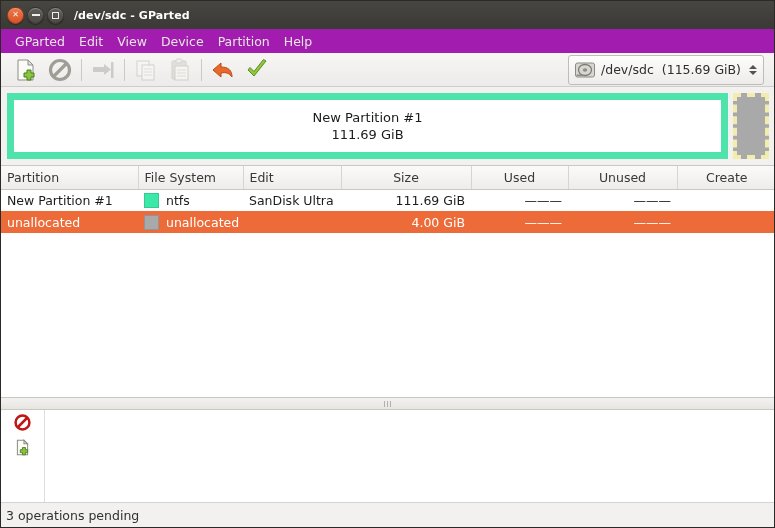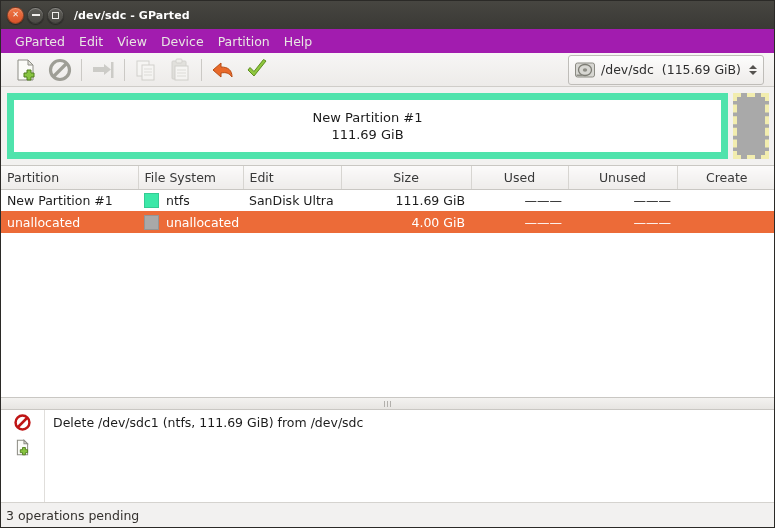--- a/index.html
+++ b/index.html
@@ -505,21 +505,20 @@
   <div class="ops-pane">
     <div class="ops-divider"></div>
 
     <div class="op-row">
       <div class="op-icon">
         <svg width="19" height="19" viewBox="0 0 26 26">
           <circle cx="13" cy="13" r="9.5" fill="#ffffff" stroke="#bf1515" stroke-width="3.4"></circle>
           <line x1="6.5" y1="19.5" x2="19.5" y2="6.5" stroke="#bf1515" stroke-width="3.4"></line>
         </svg>
       </div>
-      <div class="op-text">Delete /dev/sdc1 (ntfs, 111.69 GiB) from /dev/sdc</div>
     </div>
 
 
     <div class="op-row">
       <div class="op-icon">
         <svg width="19" height="19" viewBox="0 0 26 26">
           <path d="M6 3 h9 l5 5 v15 h-14 z" fill="#fbfbf8" stroke="#8d8d85" stroke-width="1.4"></path>
           <path d="M15 3 v5 h5 z" fill="#e2e2da" stroke="#8d8d85" stroke-width="1.4"></path>
           <g transform="translate(10,13)">
             <path d="M3 0 h4 v3 h3 v4 h-3 v3 h-4 v-3 h-3 v-4 h3 z" fill="#87c440" stroke="#4e7c1c" stroke-width="1.2"></path>

